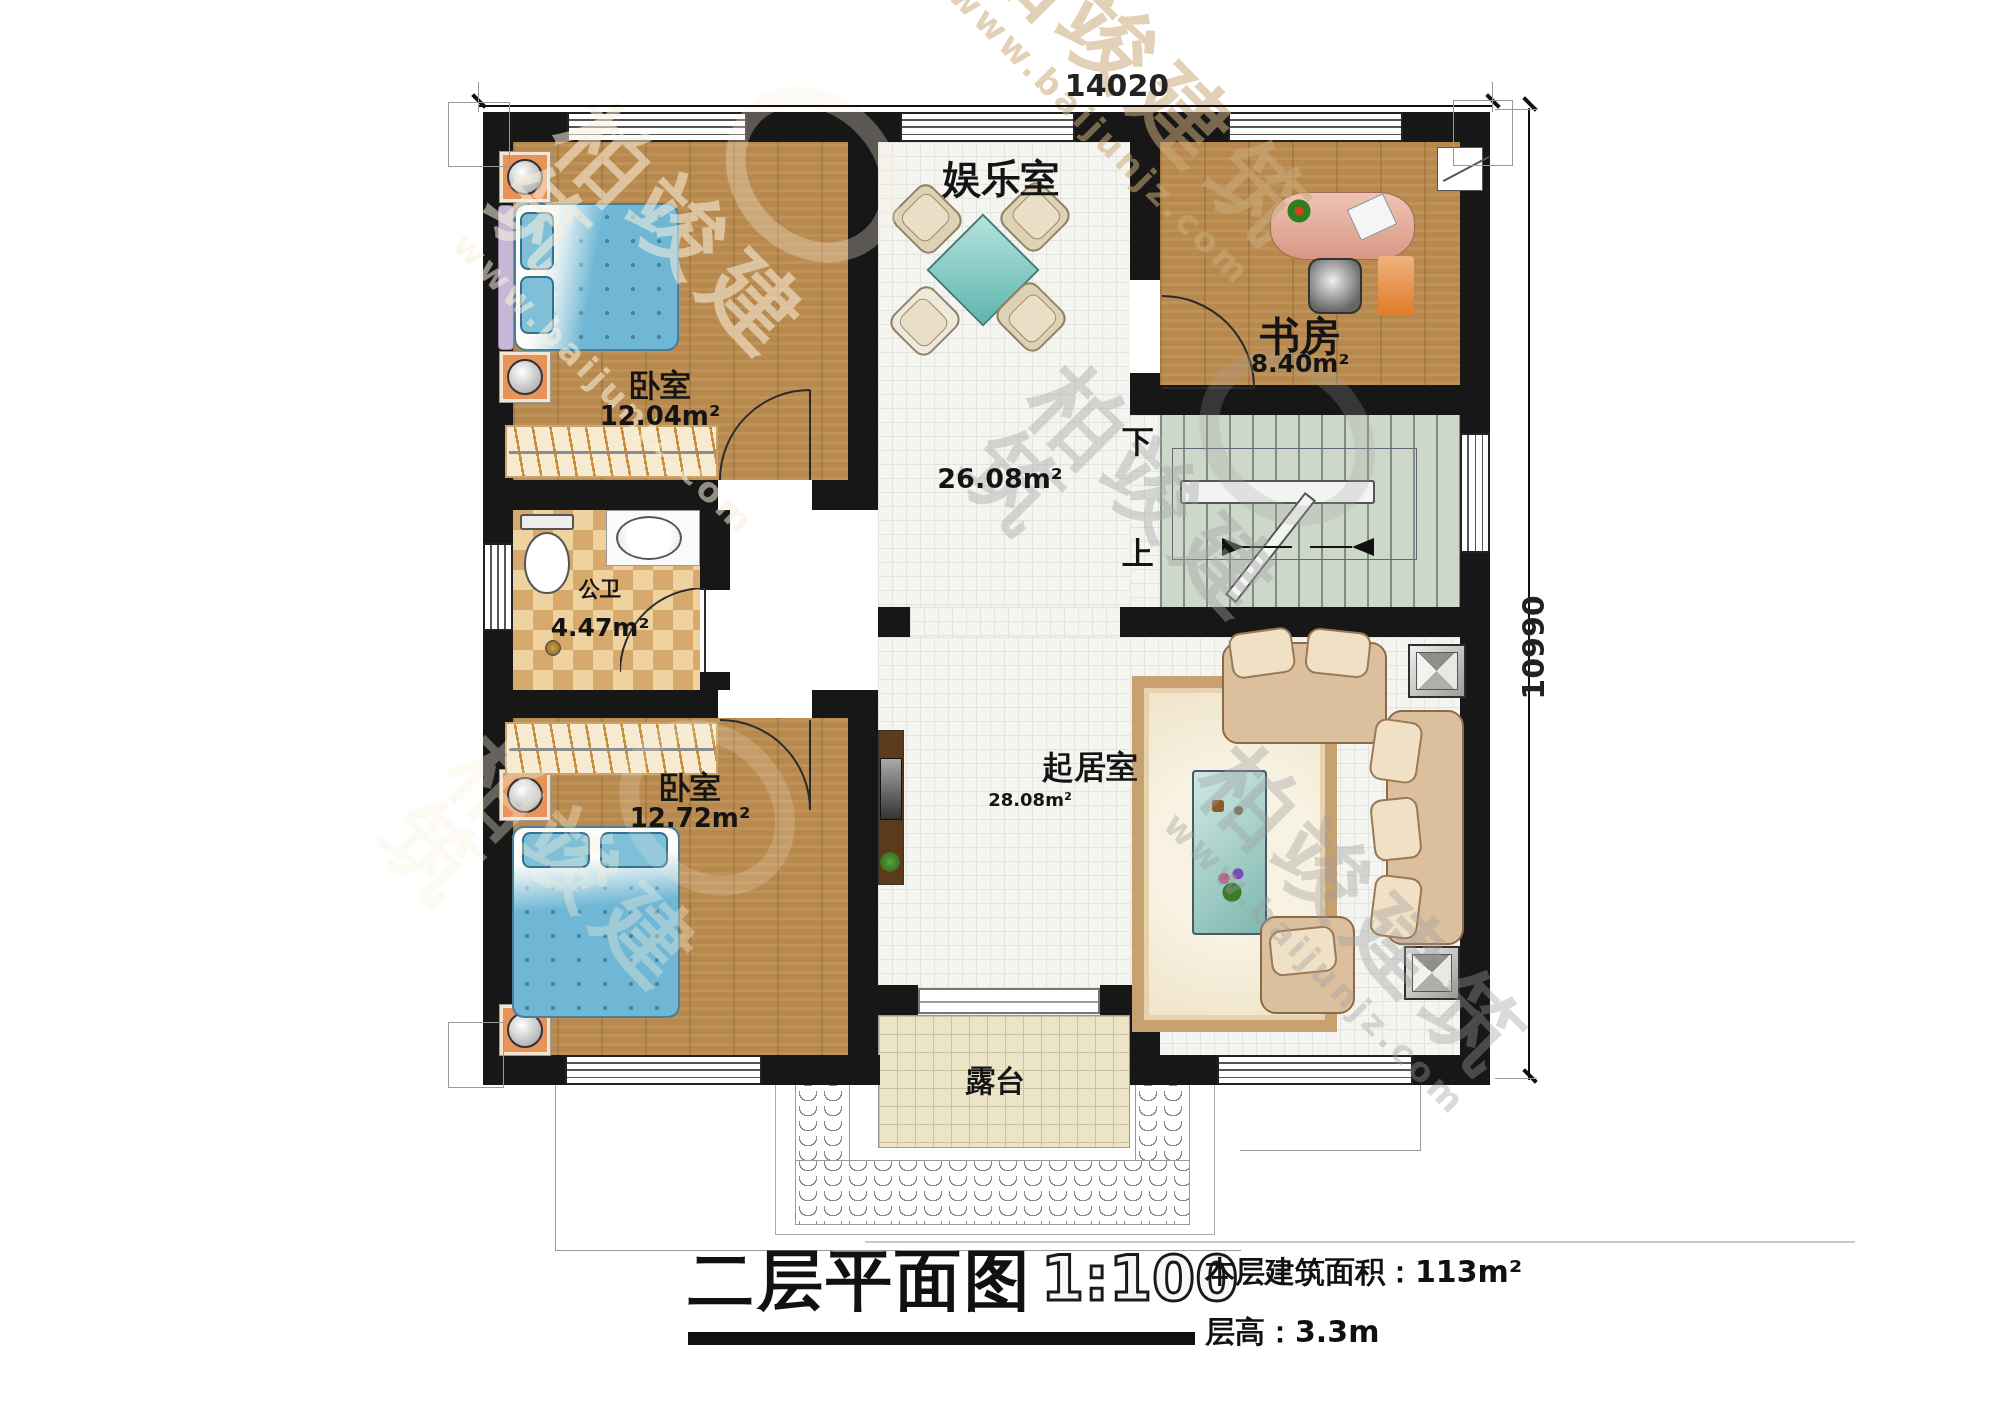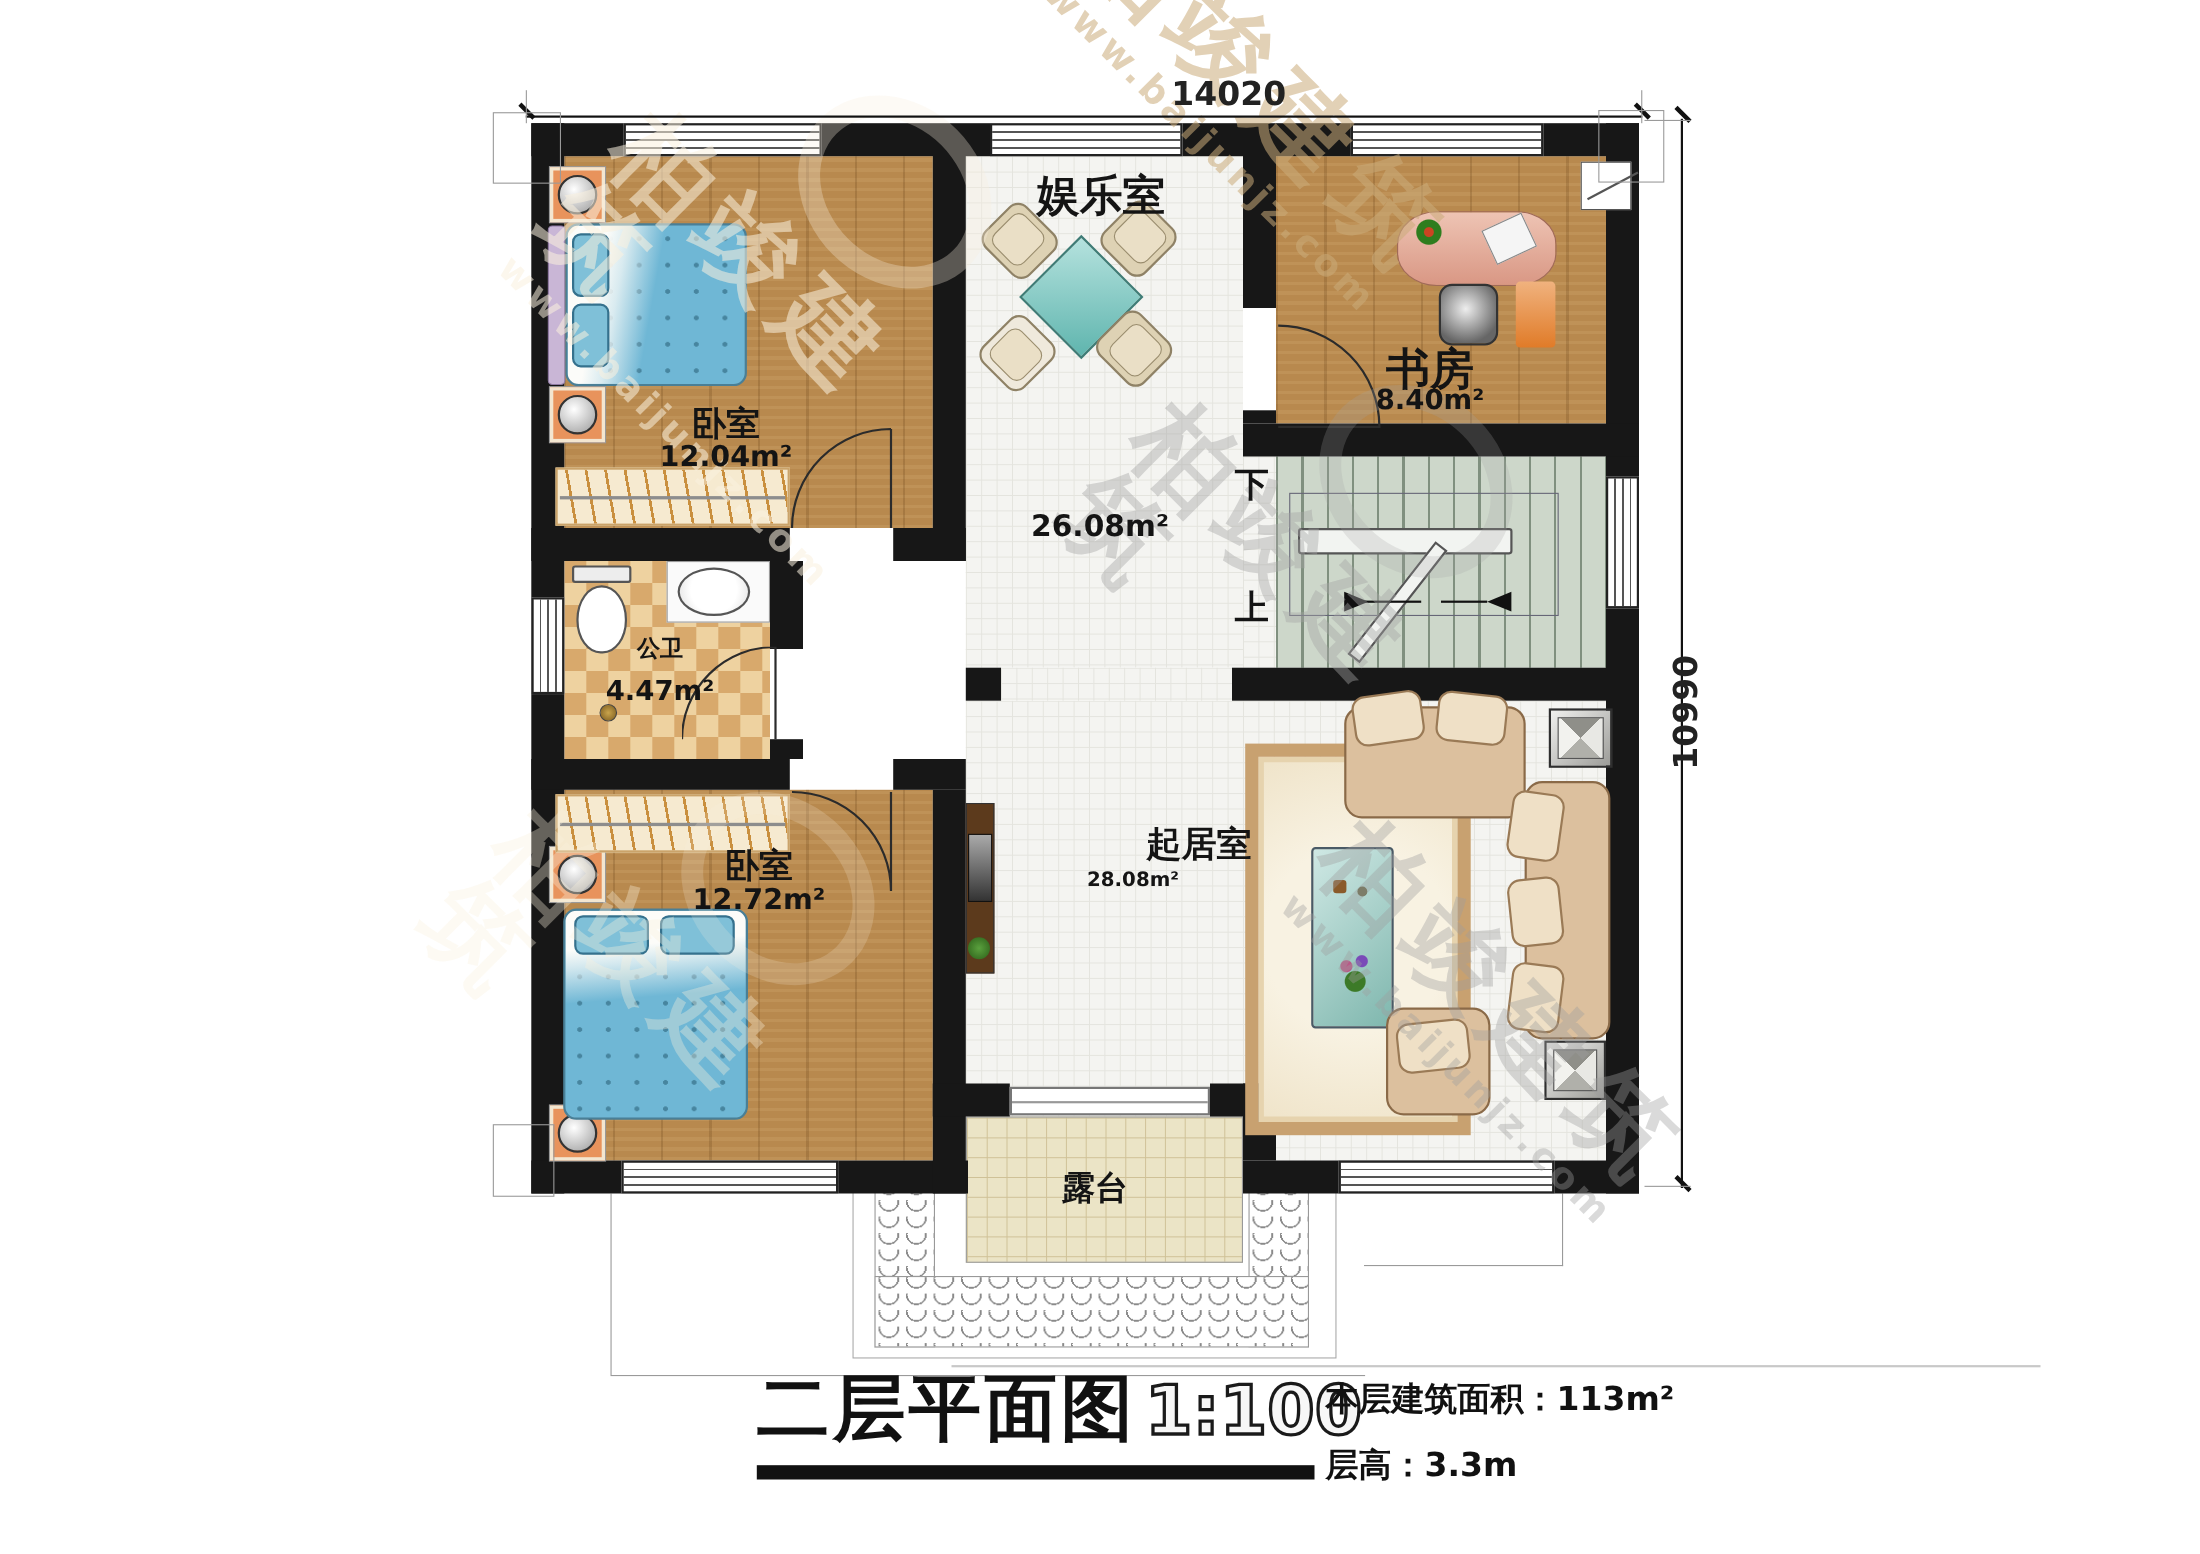--- a/index.html
+++ b/index.html
@@ -250,21 +250,21 @@
   <div class="abs tick" style="left:1521px;top:1074px"></div>
   <div class="abs thin" style="left:1495px;top:109px;width:42px;height:1px"></div>
   <div class="abs thin" style="left:1495px;top:1078px;width:42px;height:1px"></div>
   <div class="abs dim" style="left:1478px;top:630px;width:110px;font-size:30px;transform:rotate(-90deg)">10990</div>
 
   <div class="abs" style="left:448px;top:102px;width:62px;height:65px;border:1px solid #9a9a9a"></div>
   <div class="abs" style="left:1453px;top:100px;width:60px;height:66px;border:1px solid #9a9a9a"></div>
   <div class="abs" style="left:448px;top:1022px;width:56px;height:66px;border:1px solid #9a9a9a"></div>
 
   <div class="abs thin" style="left:865px;top:1241px;width:990px;height:1.5px;background:#c8c8c8"></div>
-  <div class="abs" style="left:688px;top:1248px;display:flex;align-items:flex-end;gap:8px">
+  <div class="abs" style="left:688px;top:1248px;display:flex;gap:8px">
     <span class="title-big">二层平面图</span>
     <span class="title-scale">1:100</span>
   </div>
   <div class="abs" style="left:688px;top:1332px;width:507px;height:13px;background:#111"></div>
   <div class="abs info-line" style="left:1205px;top:1252px">本层建筑面积：113m²</div>
   <div class="abs info-line" style="left:1205px;top:1312px">层高：3.3m</div>
 
 </div>
 
 </body></html>

